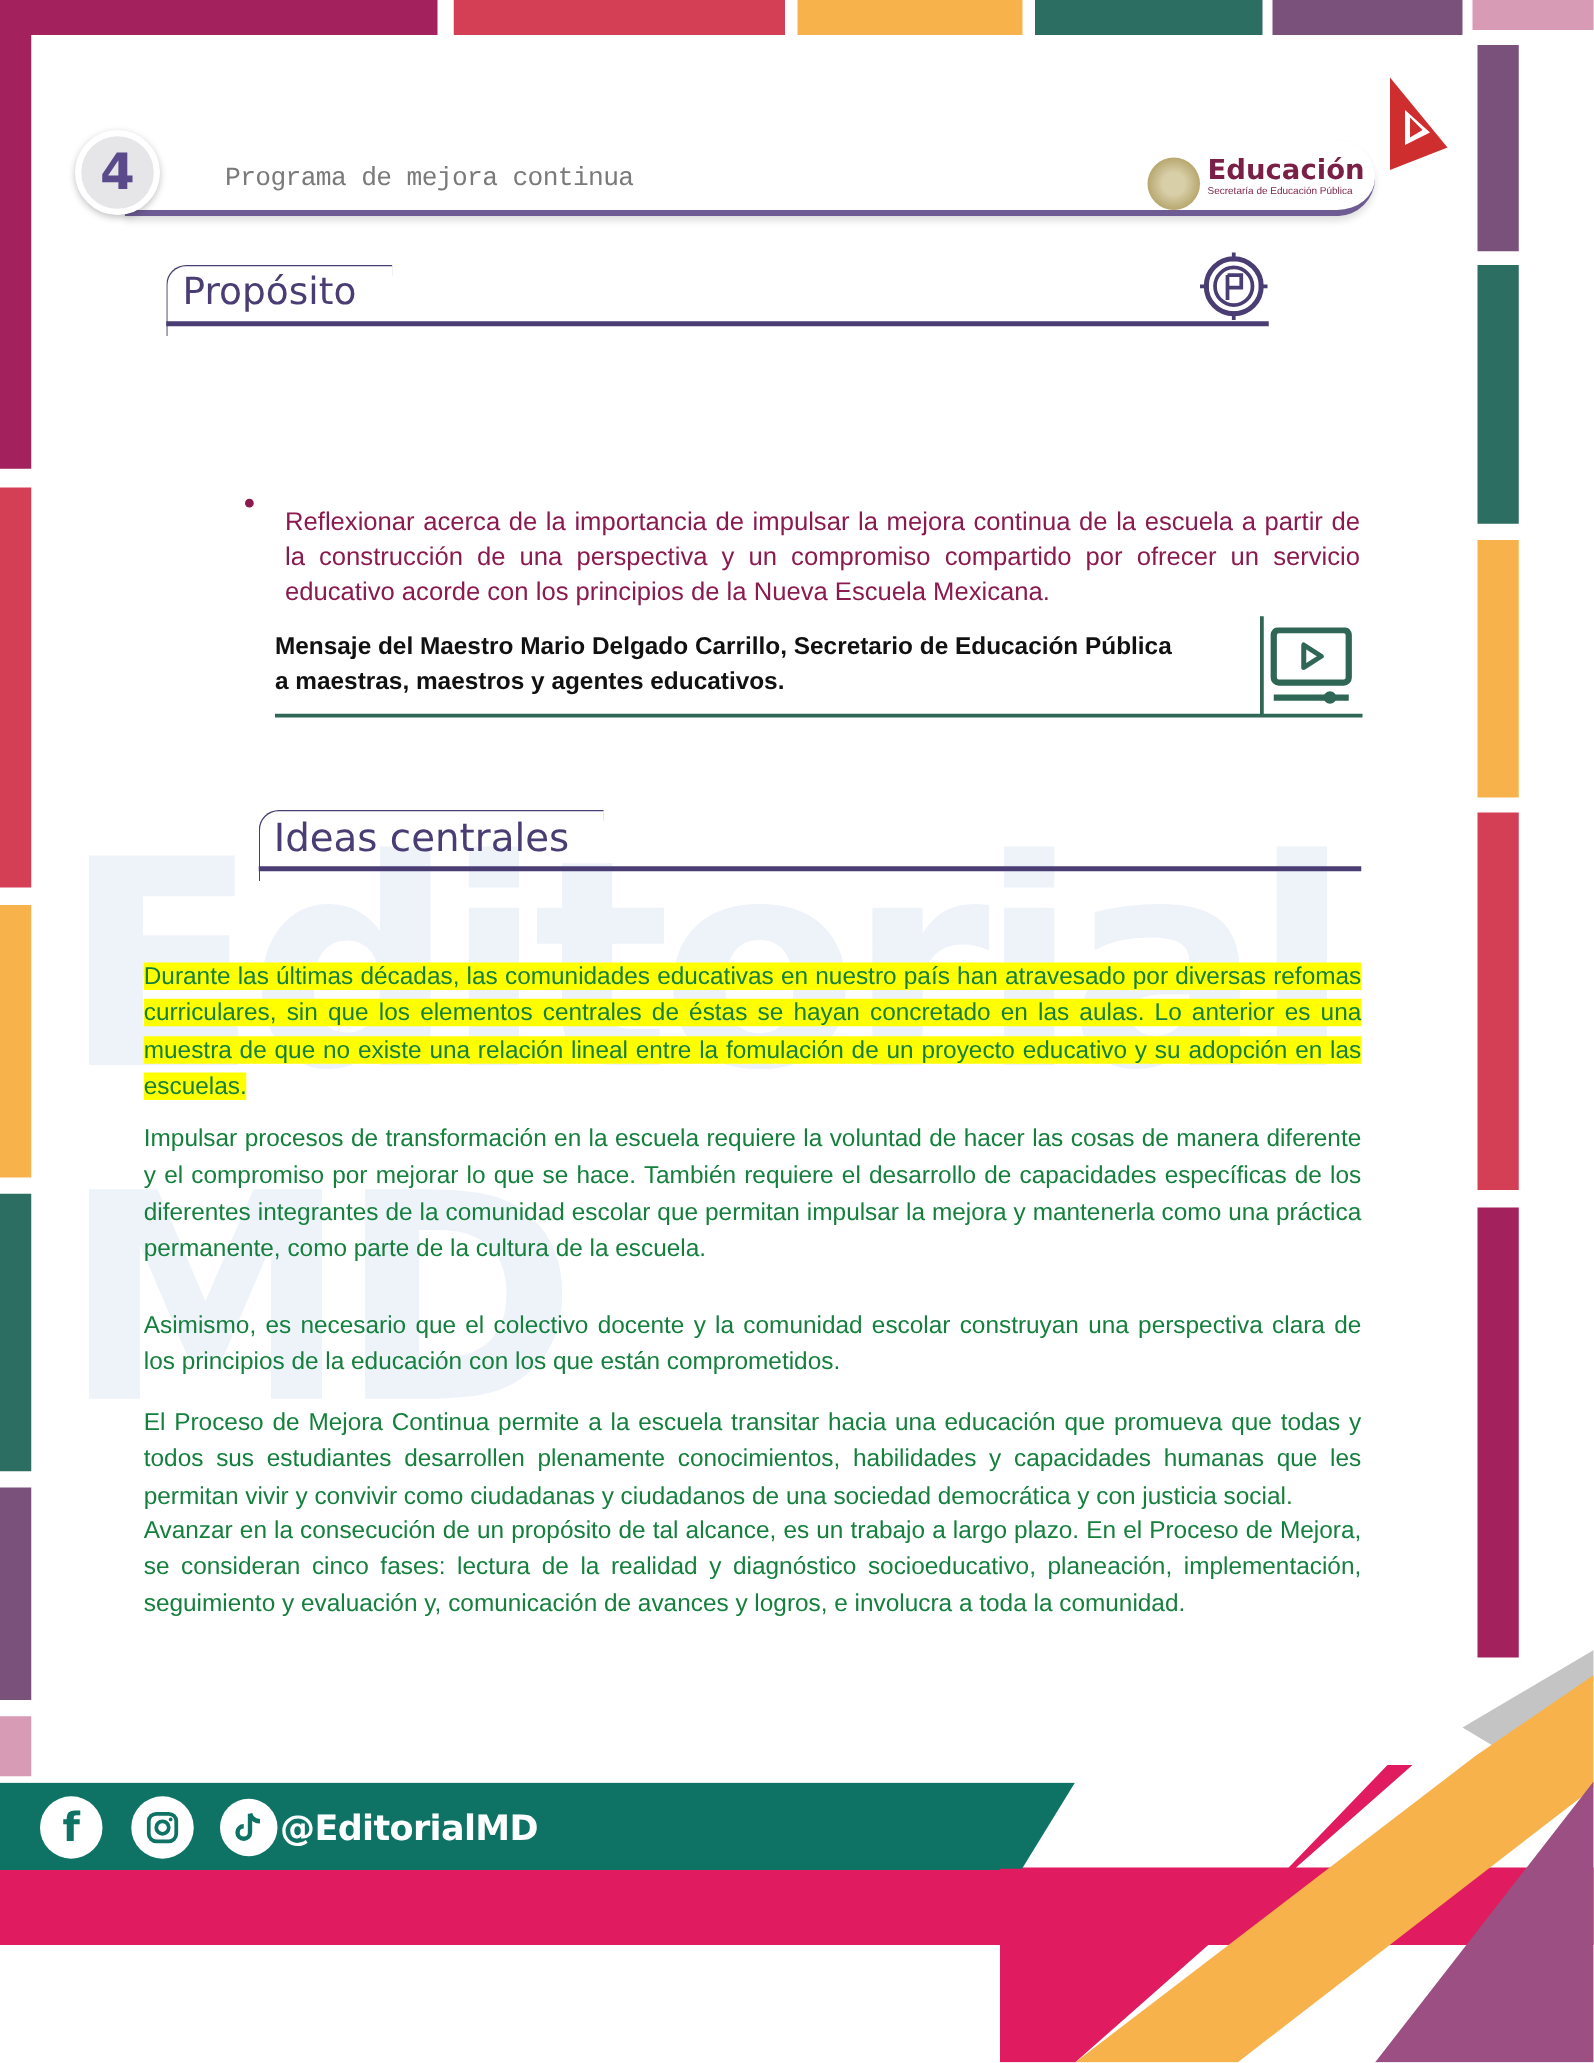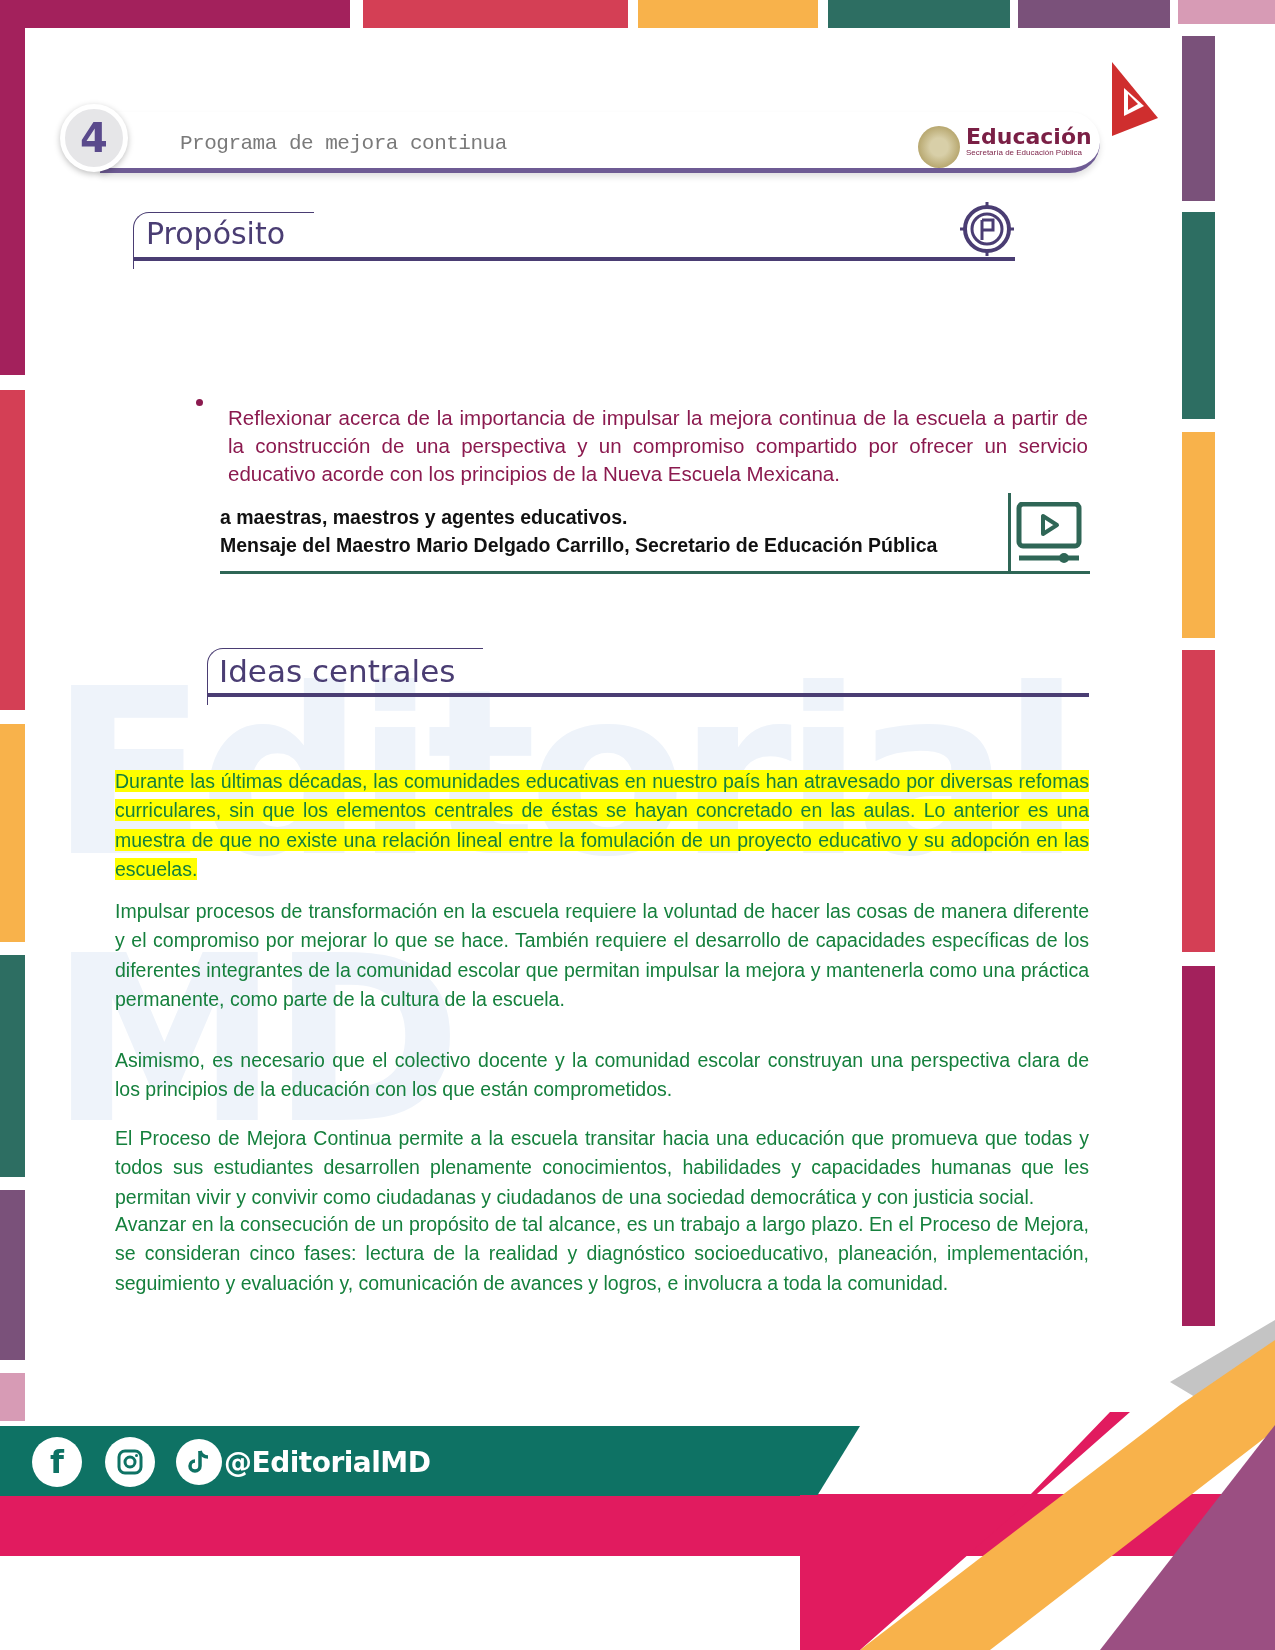--- a/index.html
+++ b/index.html
@@ -87,22 +87,22 @@
   <line x1="2" y1="29" x2="9" y2="29" stroke="#4a3d73" stroke-width="3"></line>
   <line x1="49" y1="29" x2="56" y2="29" stroke="#4a3d73" stroke-width="3"></line>
   <line x1="24" y1="20" x2="24" y2="40" stroke="#4a3d73" stroke-width="3"></line>
   <polyline points="24,20 35,20 35,30 24,30" fill="none" stroke="#4a3d73" stroke-width="3"></polyline>
 </svg>
 
 <div class="bullet-dot"></div>
 <div class="bullet-text">Reflexionar acerca de la importancia de impulsar la mejora continua de la escuela a partir de la construcción de una perspectiva y un compromiso compartido  por  ofrecer un  servicio  educativo  acorde  con los  principios  de   la Nueva Escuela Mexicana.</div>
 
 <div class="message">
+  <div>Mensaje del Maestro Mario Delgado Carrillo, Secretario de Educación Pública</div>
   <div>a maestras, maestros y agentes educativos.</div>
-  <div>Mensaje del Maestro Mario Delgado Carrillo, Secretario de Educación Pública</div>
 </div>
 <div class="msg-vline"></div>
 <div class="msg-line"></div>
 <svg class="abs" style="left:1016px;top:502px;" width="66" height="66" viewBox="0 0 66 66">
   <rect x="3" y="2" width="60" height="42" rx="4" fill="none" stroke="#2f6656" stroke-width="5"></rect>
   <polygon points="27,14 27,32 41,23" fill="none" stroke="#2f6656" stroke-width="4" stroke-linejoin="round"></polygon>
   <line x1="3" y1="56" x2="63" y2="56" stroke="#2f6656" stroke-width="5"></line>
   <circle cx="48" cy="56" r="5" fill="#2f6656"></circle>
 </svg>
 

